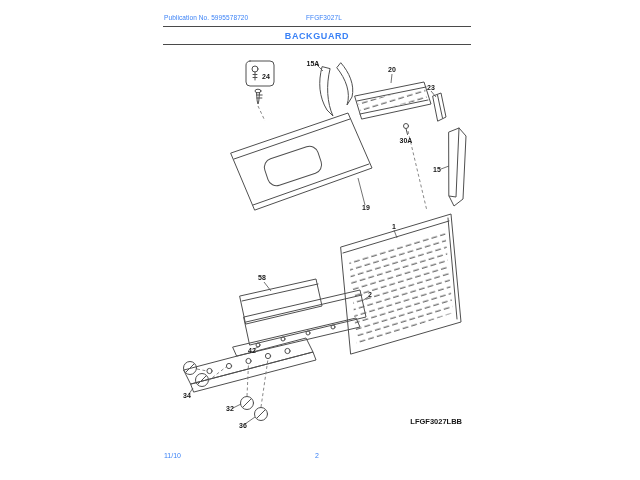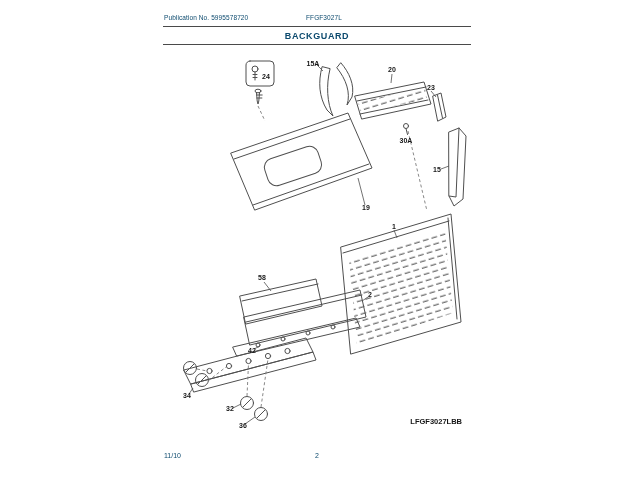--- a/index.html
+++ b/index.html
@@ -1,21 +1,21 @@
 <!DOCTYPE html>
 <html><head>
 <meta charset="utf-8">
 <style>
   html, body { margin: 0; padding: 0; background: #ffffff; }
   .page {
     position: relative;
     width: 640px; height: 480px;
     background: #ffffff;
     font-family: "Liberation Sans", sans-serif;
-    color: #0c4a6e;
+    color: #3b82f6;
     overflow: hidden;
   }
   .hdr-pub   { position: absolute; left: 164px; top: 14px; font-size: 6.5px; letter-spacing: .1px; }
   .hdr-model { position: absolute; left: 306px; top: 14px; font-size: 6.5px; letter-spacing: .1px; }
   .rule { position: absolute; left: 163px; width: 308px; height: 1px; background: #4a4a4a; }
   .rule.r1 { top: 26px; }
   .rule.r2 { top: 44px; }
   .hdr-title {
     position: absolute; left: 163px; top: 31px; width: 308px;
     text-align: center; font-size: 9px; font-weight: bold; letter-spacing: .6px;

